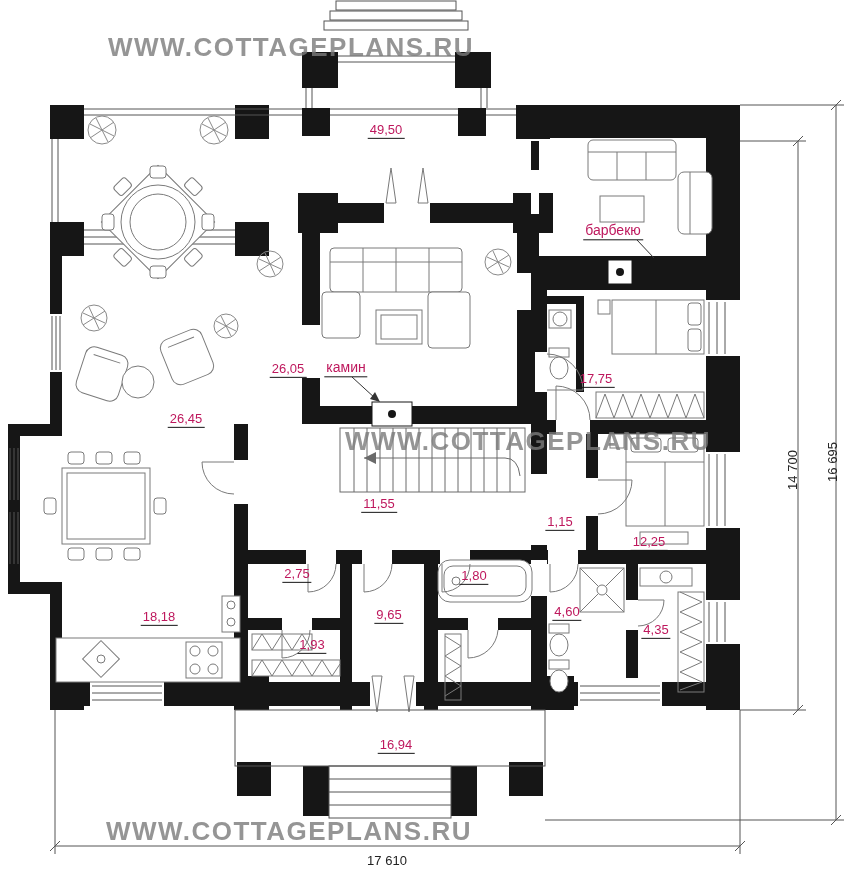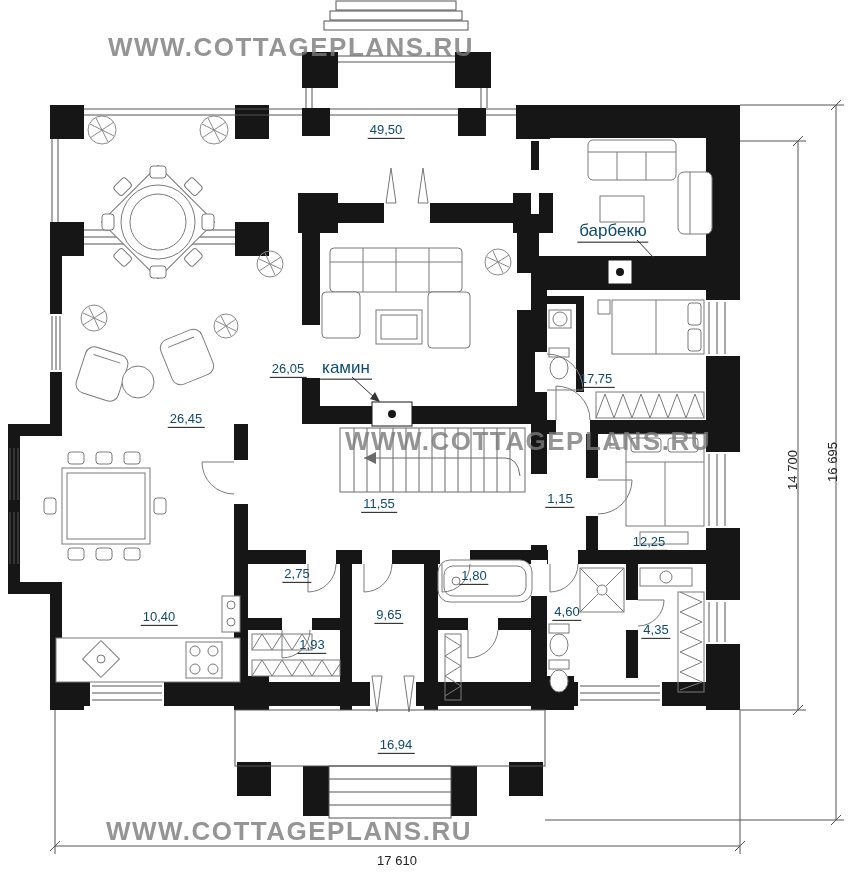--- a/index.html
+++ b/index.html
@@ -1,22 +1,22 @@
 <!DOCTYPE html>
 <html><head>
 <meta charset="utf-8">
 <style>
   html,body{margin:0;padding:0;background:#fff;}
   .stage{position:relative;width:868px;height:888px;background:#fff;overflow:hidden;
          font-family:"Liberation Sans",sans-serif;}
   .plan-svg{position:absolute;left:0;top:0;z-index:1;}
-  .lbl{position:absolute;transform:translate(-50%,-50%);font-size:13px;color:#0c4a6e;
+  .lbl{position:absolute;transform:translate(-50%,-50%);font-size:13px;color:#be185d;
        white-space:nowrap;z-index:3;line-height:1.1;}
   .u{border-bottom:1px solid #161616;padding:0 2px 1px;}
-  .ann{font-size:17px;text-align:center;}
+  .ann{font-size:14px;text-align:center;}
   .dim{font-size:13px;color:#222;}
   .vert{transform:translate(-50%,-50%) rotate(-90deg);}
   .wm{position:absolute;font-weight:bold;font-size:26px;letter-spacing:1.5px;
       color:rgba(122,122,122,0.8);white-space:nowrap;z-index:4;pointer-events:none;}
 </style>
 </head>
 <body>
 
 <div class="stage">
 
@@ -352,31 +352,31 @@
 
 <span class="wm" style="left:108px;top:32px">WWW.COTTAGEPLANS.RU</span>
 <span class="wm" style="left:345px;top:426px">WWW.COTTAGEPLANS.RU</span>
 <span class="wm" style="left:106px;top:816px">WWW.COTTAGEPLANS.RU</span>
 
 <span class="lbl u" style="left:386px;top:131px">49,50</span>
 <span class="lbl u" style="left:288px;top:370px">26,05</span>
 <span class="lbl u" style="left:186px;top:420px">26,45</span>
 <span class="lbl u" style="left:596px;top:380px">17,75</span>
 <span class="lbl u" style="left:379px;top:505px">11,55</span>
-<span class="lbl u" style="left:560px;top:500px">1,15</span>
+<span class="lbl u" style="left:560px;top:523px">1,15</span>
 <span class="lbl u" style="left:649px;top:543px">12,25</span>
-<span class="lbl u" style="left:159px;top:618px">10,40</span>
+<span class="lbl u" style="left:159px;top:618px">18,18</span>
 <span class="lbl u" style="left:297px;top:575px">2,75</span>
 <span class="lbl u" style="left:474px;top:577px">1,80</span>
 <span class="lbl u" style="left:389px;top:616px">9,65</span>
 <span class="lbl u" style="left:312px;top:646px">1,93</span>
 <span class="lbl u" style="left:567px;top:613px">4,60</span>
 <span class="lbl u" style="left:656px;top:631px">4,35</span>
 <span class="lbl u" style="left:396px;top:746px">16,94</span>
 
 <span class="lbl ann u" style="left:613px;top:232px">барбекю</span>
 <span class="lbl ann u" style="left:346px;top:369px">камин</span>
 
-<span class="lbl dim" style="left:397px;top:861px">17 610</span>
+<span class="lbl dim" style="left:387px;top:861px">17 610</span>
 <span class="lbl dim vert" style="left:793px;top:470px">14 700</span>
 <span class="lbl dim vert" style="left:833px;top:462px">16 695</span>
 
 </div>
 
 </body></html>

